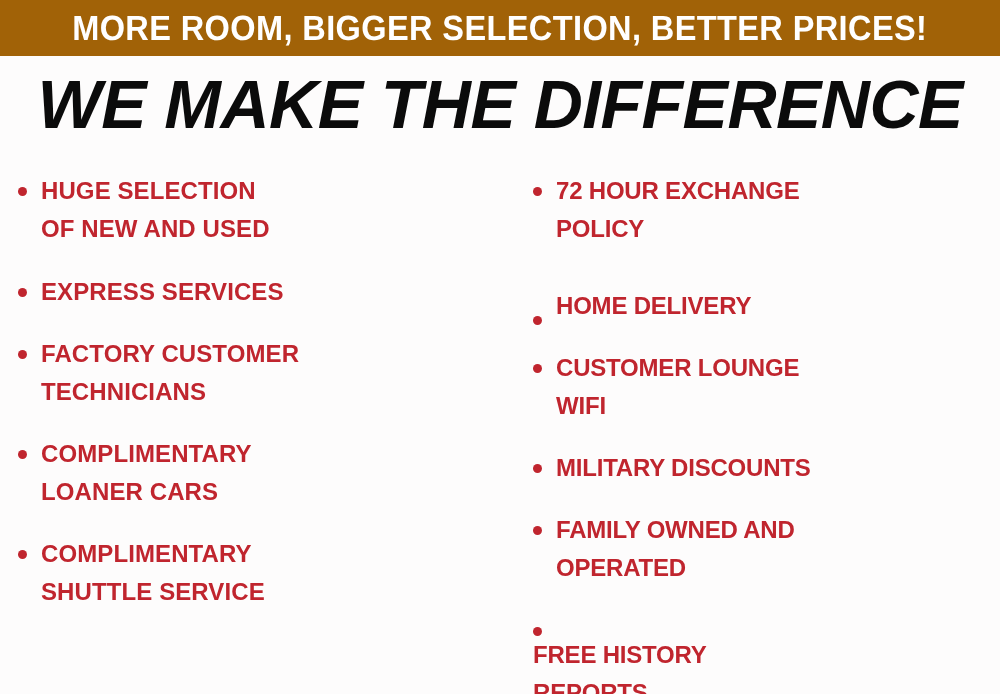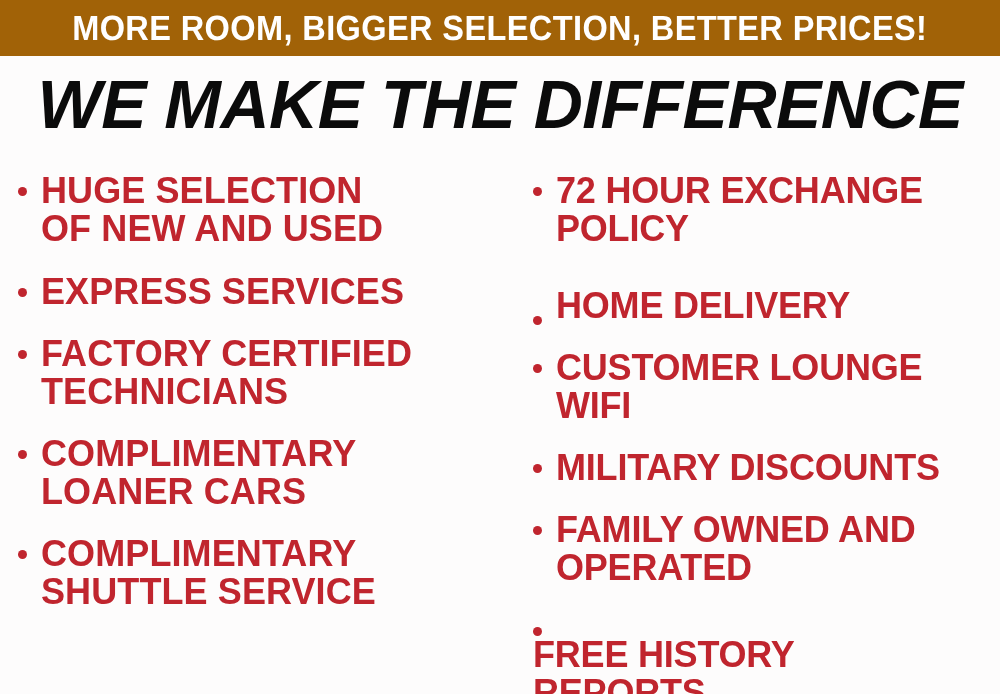--- a/index.html
+++ b/index.html
@@ -79,21 +79,21 @@
   }
   #col-left  { left: 18px;  width: 478px; }
   #col-right { left: 533px; width: 482px; }
 
   .bullet-item {
     display: flex;
     align-items: flex-start;
     color: #c0252e;
     font-family: "Liberation Sans", sans-serif;
     font-weight: bold;
-    font-size: 36px;
+    font-size: 24px;
     line-height: 38px;
     letter-spacing: 0.1px;
   }
   .bullet-dot {
     flex: 0 0 auto;
     width: 9px;
     height: 9px;
     border-radius: 50%;
     background: #c0252e;
     margin-top: 15px;
@@ -141,21 +141,21 @@
       <span class="bullet-dot"></span>
       <span class="bullet-label">HUGE SELECTION
 OF NEW AND USED</span>
     </div>
     <div class="bullet-item">
       <span class="bullet-dot"></span>
       <span class="bullet-label">EXPRESS SERVICES</span>
     </div>
     <div class="bullet-item">
       <span class="bullet-dot"></span>
-      <span class="bullet-label">FACTORY CERTIFIED
+      <span class="bullet-label">FACTORY CUSTOMER
 TECHNICIANS</span>
     </div>
     <div class="bullet-item">
       <span class="bullet-dot"></span>
       <span class="bullet-label">COMPLIMENTARY
 LOANER CARS</span>
     </div>
     <div class="bullet-item">
       <span class="bullet-dot"></span>
       <span class="bullet-label">COMPLIMENTARY

